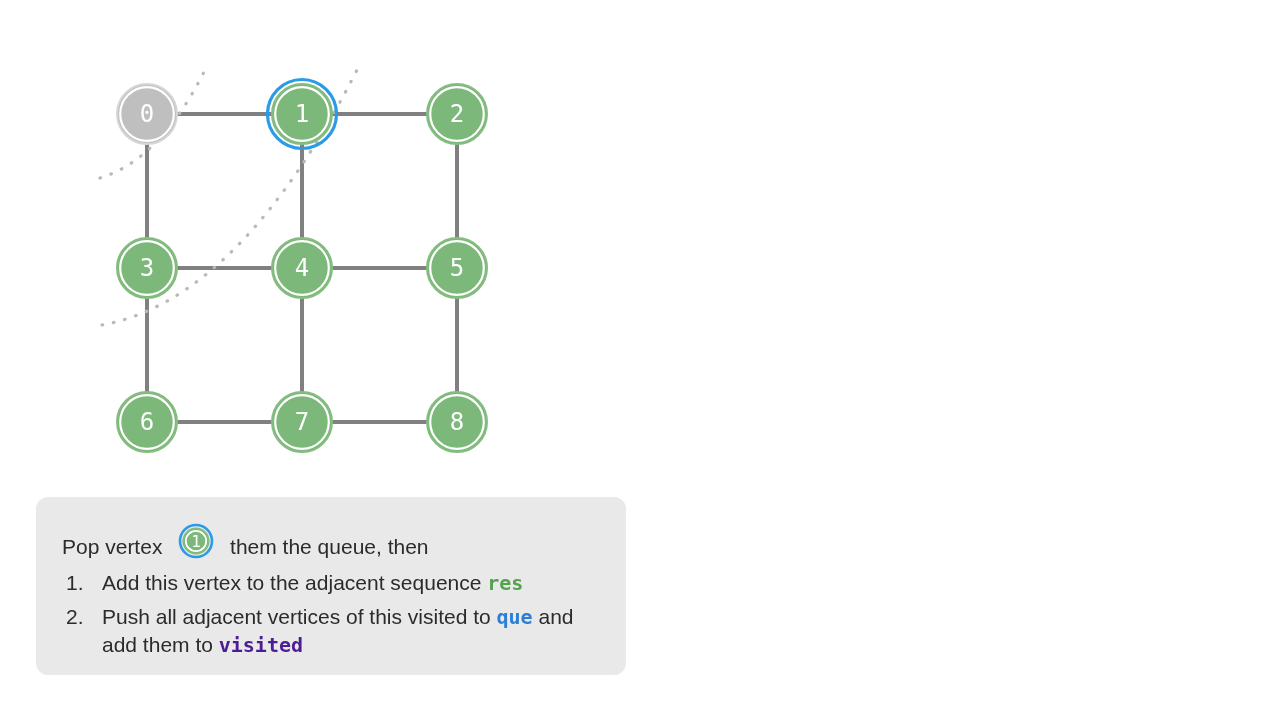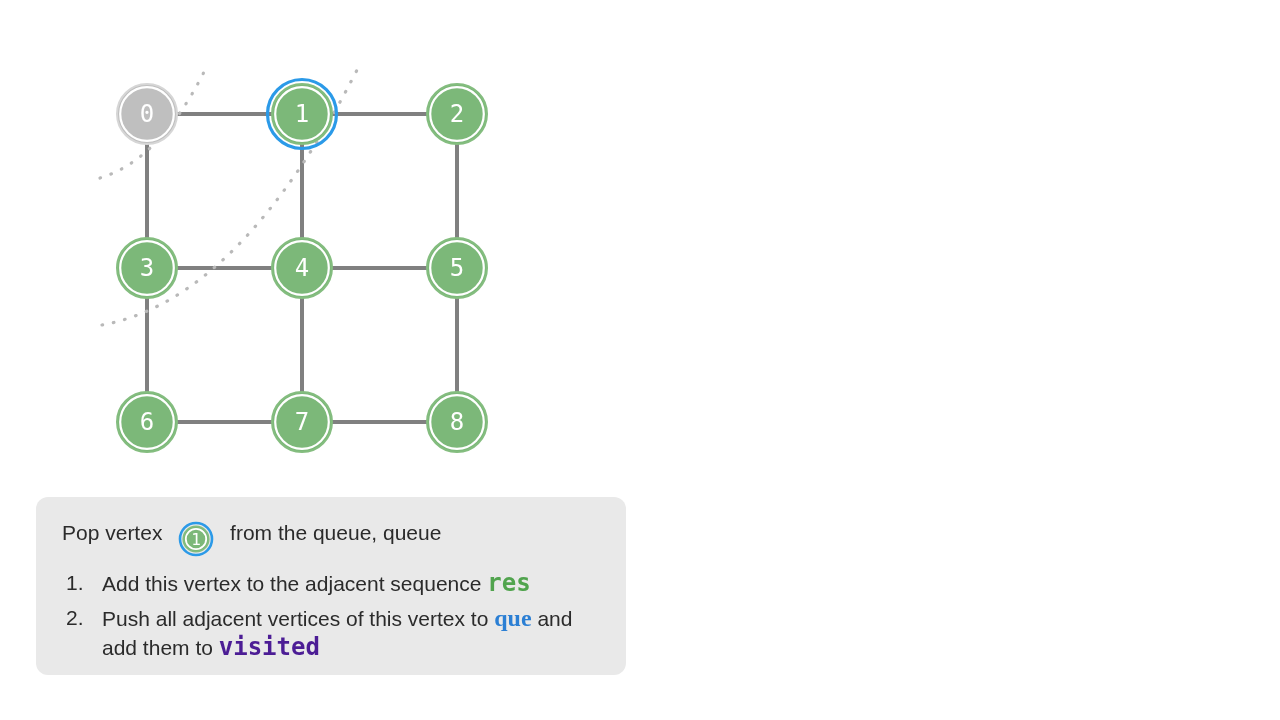--- a/index.html
+++ b/index.html
@@ -14,41 +14,41 @@
   #graph-panel{position:absolute;left:0;top:0;width:640px;height:500px;}
   #graph-svg{position:absolute;left:0;top:0;}
 
   
   #caption-box{
     position:absolute;left:36px;top:497px;width:590px;height:178px;
     background:#e9e9e9;border-radius:12px;box-sizing:border-box;
     padding:24px 26px 0 26px;
   }
   .cap-line1{
-    font-size:21px;color:#2b2b2b;display:flex;align-items:flex-start;height:38px;
+    font-size:21px;color:#2b2b2b;display:flex;align-items:flex-end;height:38px;
     white-space:pre;
   }
   .inline-node{
     display:inline-block;width:36px;height:36px;position:relative;
     margin:0 10px;vertical-align:middle;flex:0 0 auto;
   }
   .inline-node svg{display:block;}
   ol.cap-list{
     list-style:none;margin:10px 0 0 0;padding:0;counter-reset:li;
   }
   ol.cap-list li{
     position:relative;padding-left:40px;margin-bottom:6px;
     font-size:21px;color:#2b2b2b;line-height:28px;
   }
   ol.cap-list li .num{
     position:absolute;left:4px;top:0;color:#2b2b2b;font-size:21px;
   }
-  code.mono{font-family:"DejaVu Sans Mono", monospace;font-weight:bold;font-size:24px;}
+  code.mono{font-family:"DejaVu Sans Mono", monospace;font-weight:bold;font-size:20px;}
   code.res{color:#51a44e;}
-  code.que{color:#2b7fd4;font-family:Liberation Serif, serif;}
+  code.que{color:#2b7fd4;}
   code.visited{color:#4c1d95;}
 
   
   #right-panel{position:absolute;left:660px;top:0;width:620px;height:720px;}
 </style>
 </head>
 <body>
 
 <div class="page">
 
@@ -135,25 +135,25 @@
   <div id="caption-box">
     <div class="cap-line1">
       <span>Pop vertex </span>
       <span class="inline-node" id="caption-node"><svg width="36" height="36" viewBox="0 0 36 36">
             <circle cx="18" cy="18" r="16" fill="none" stroke="#2b9ae8" stroke-width="2.6"></circle>
             <circle cx="18" cy="18" r="12.8" fill="#7cb879"></circle>
             <circle cx="18" cy="18" r="10.200000000000001" fill="none" stroke="#ffffff" stroke-width="1.8"></circle>
             <circle cx="18" cy="18" r="12.8" fill="none" stroke="#84bd7f" stroke-width="1.6"></circle>
             <text x="18" y="18" text-anchor="middle" dominant-baseline="central" fill="#ffffff" font-family="&quot;DejaVu Sans Mono&quot;, monospace" font-size="16">1</text>
           </svg></span>
-      <span> from the queue, queue</span>
+      <span> them the queue, then</span>
     </div>
     <ol class="cap-list" id="caption-list">
         <li><span class="num">1.</span><span>Add this vertex to the adjacent sequence </span><code class="mono res">res</code></li>
-        <li><span class="num">2.</span><span>Push all adjacent vertices of this vertex to </span><code class="mono que">que</code><span> and add them to </span><code class="mono visited">visited</code></li>
+        <li><span class="num">2.</span><span>Push all adjacent vertices of this visited to </span><code class="mono que">que</code><span> and add them to </span><code class="mono visited">visited</code></li>
       </ol>
   </div>
 
   <div id="right-panel">
 
     
     
     
 
     

